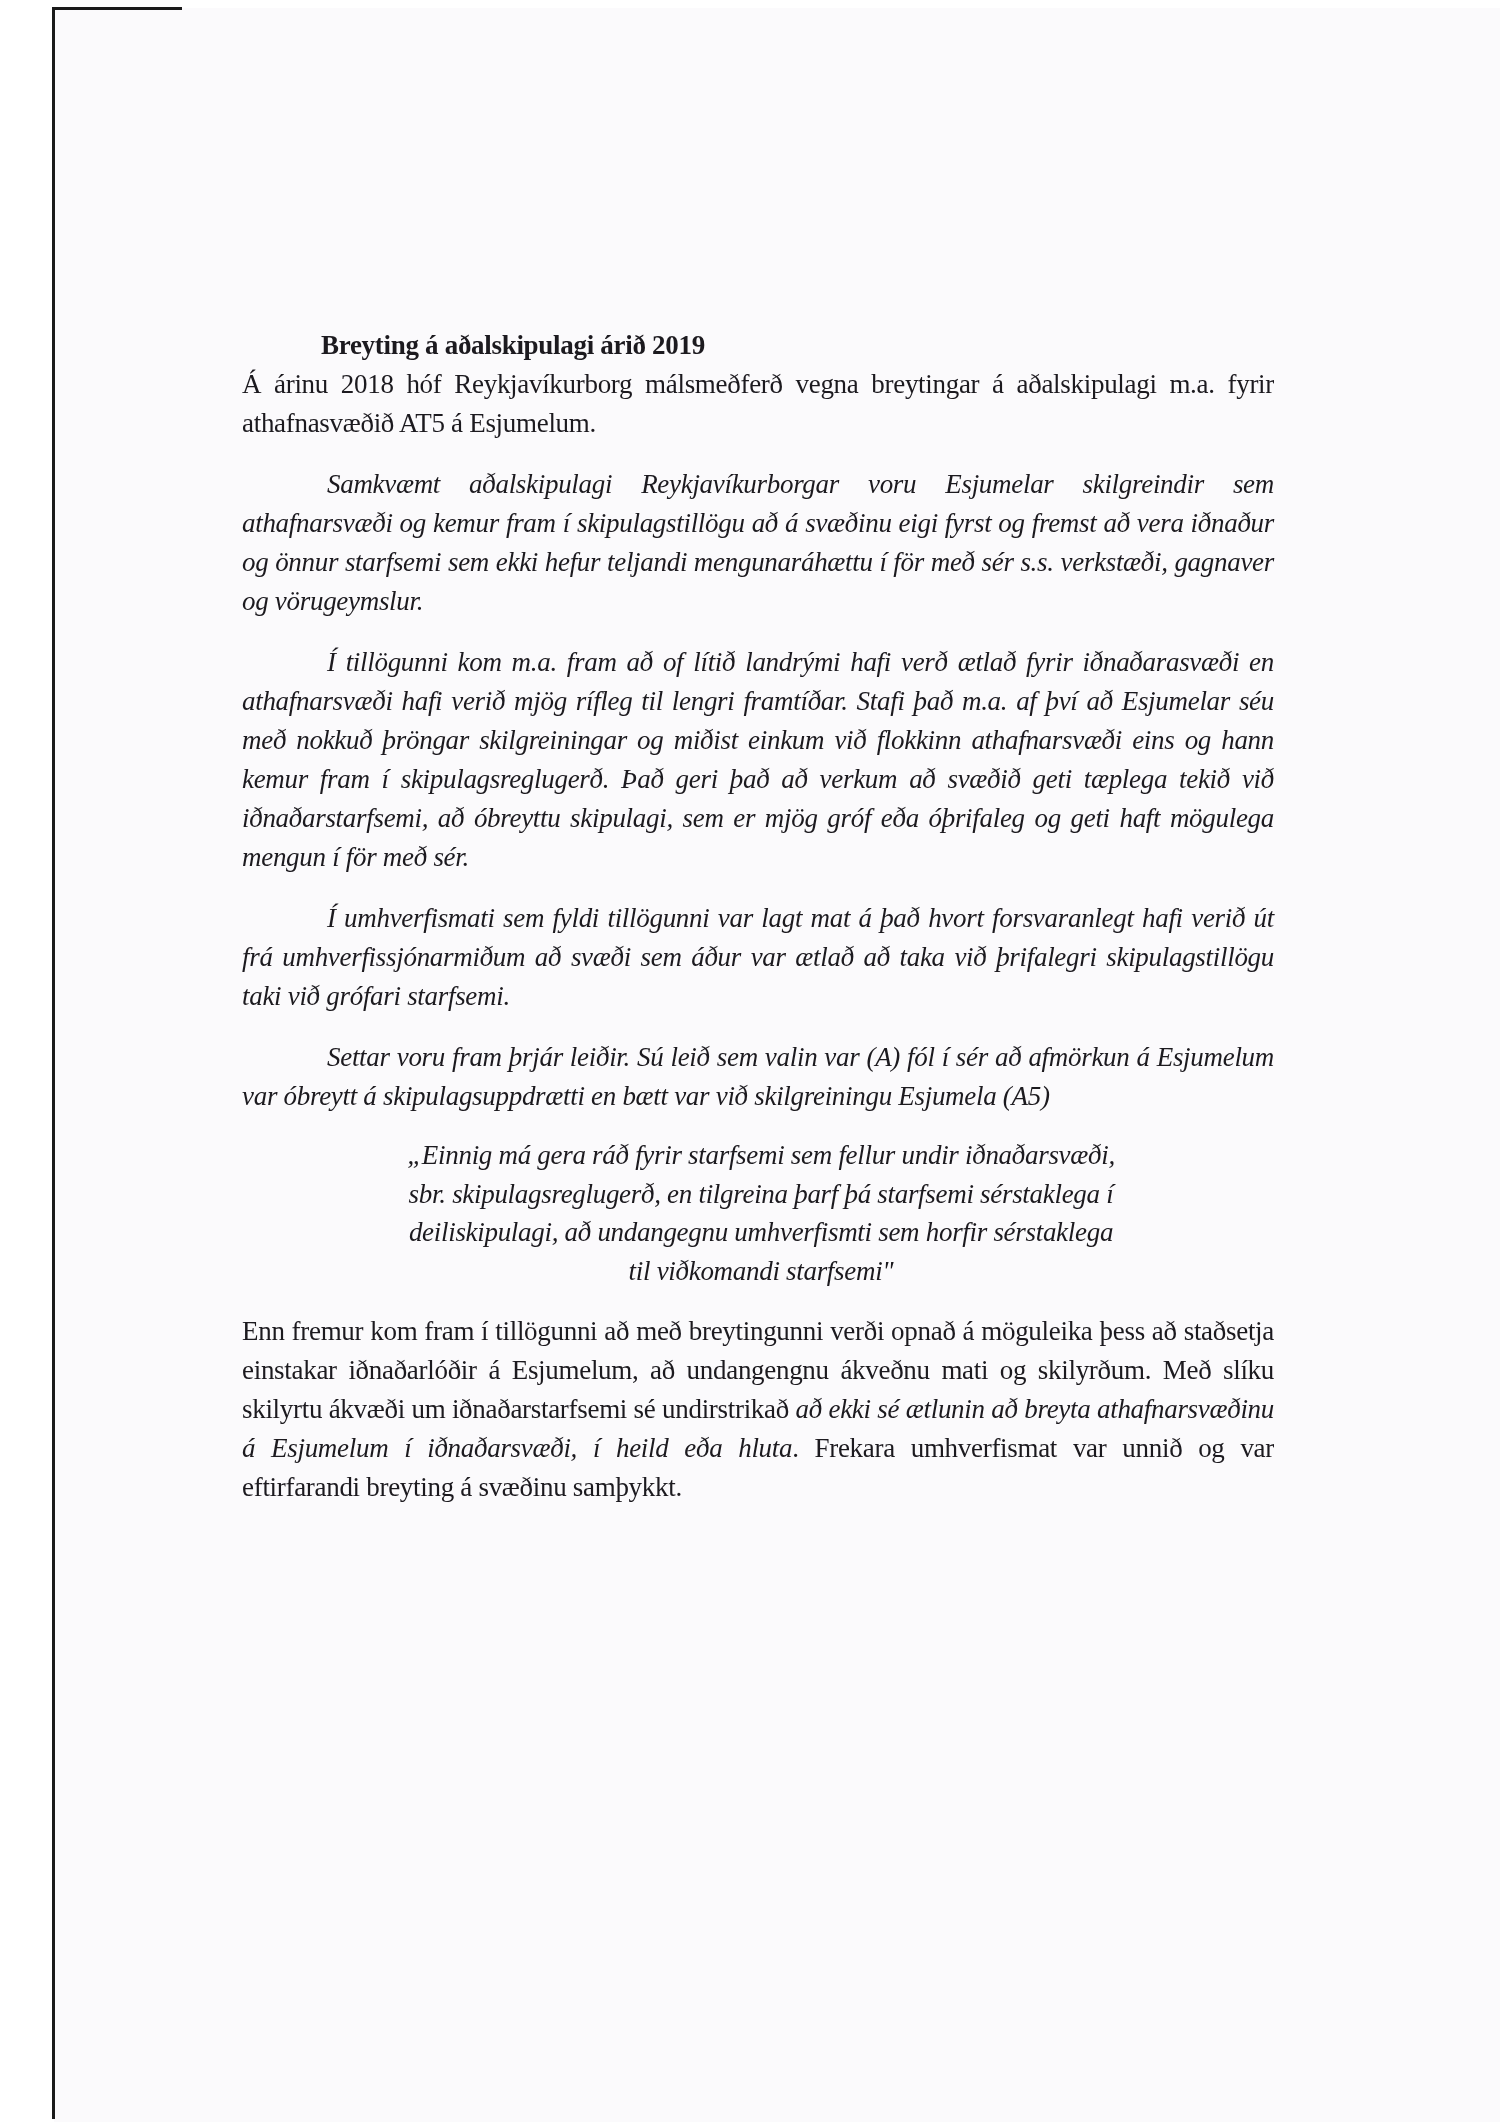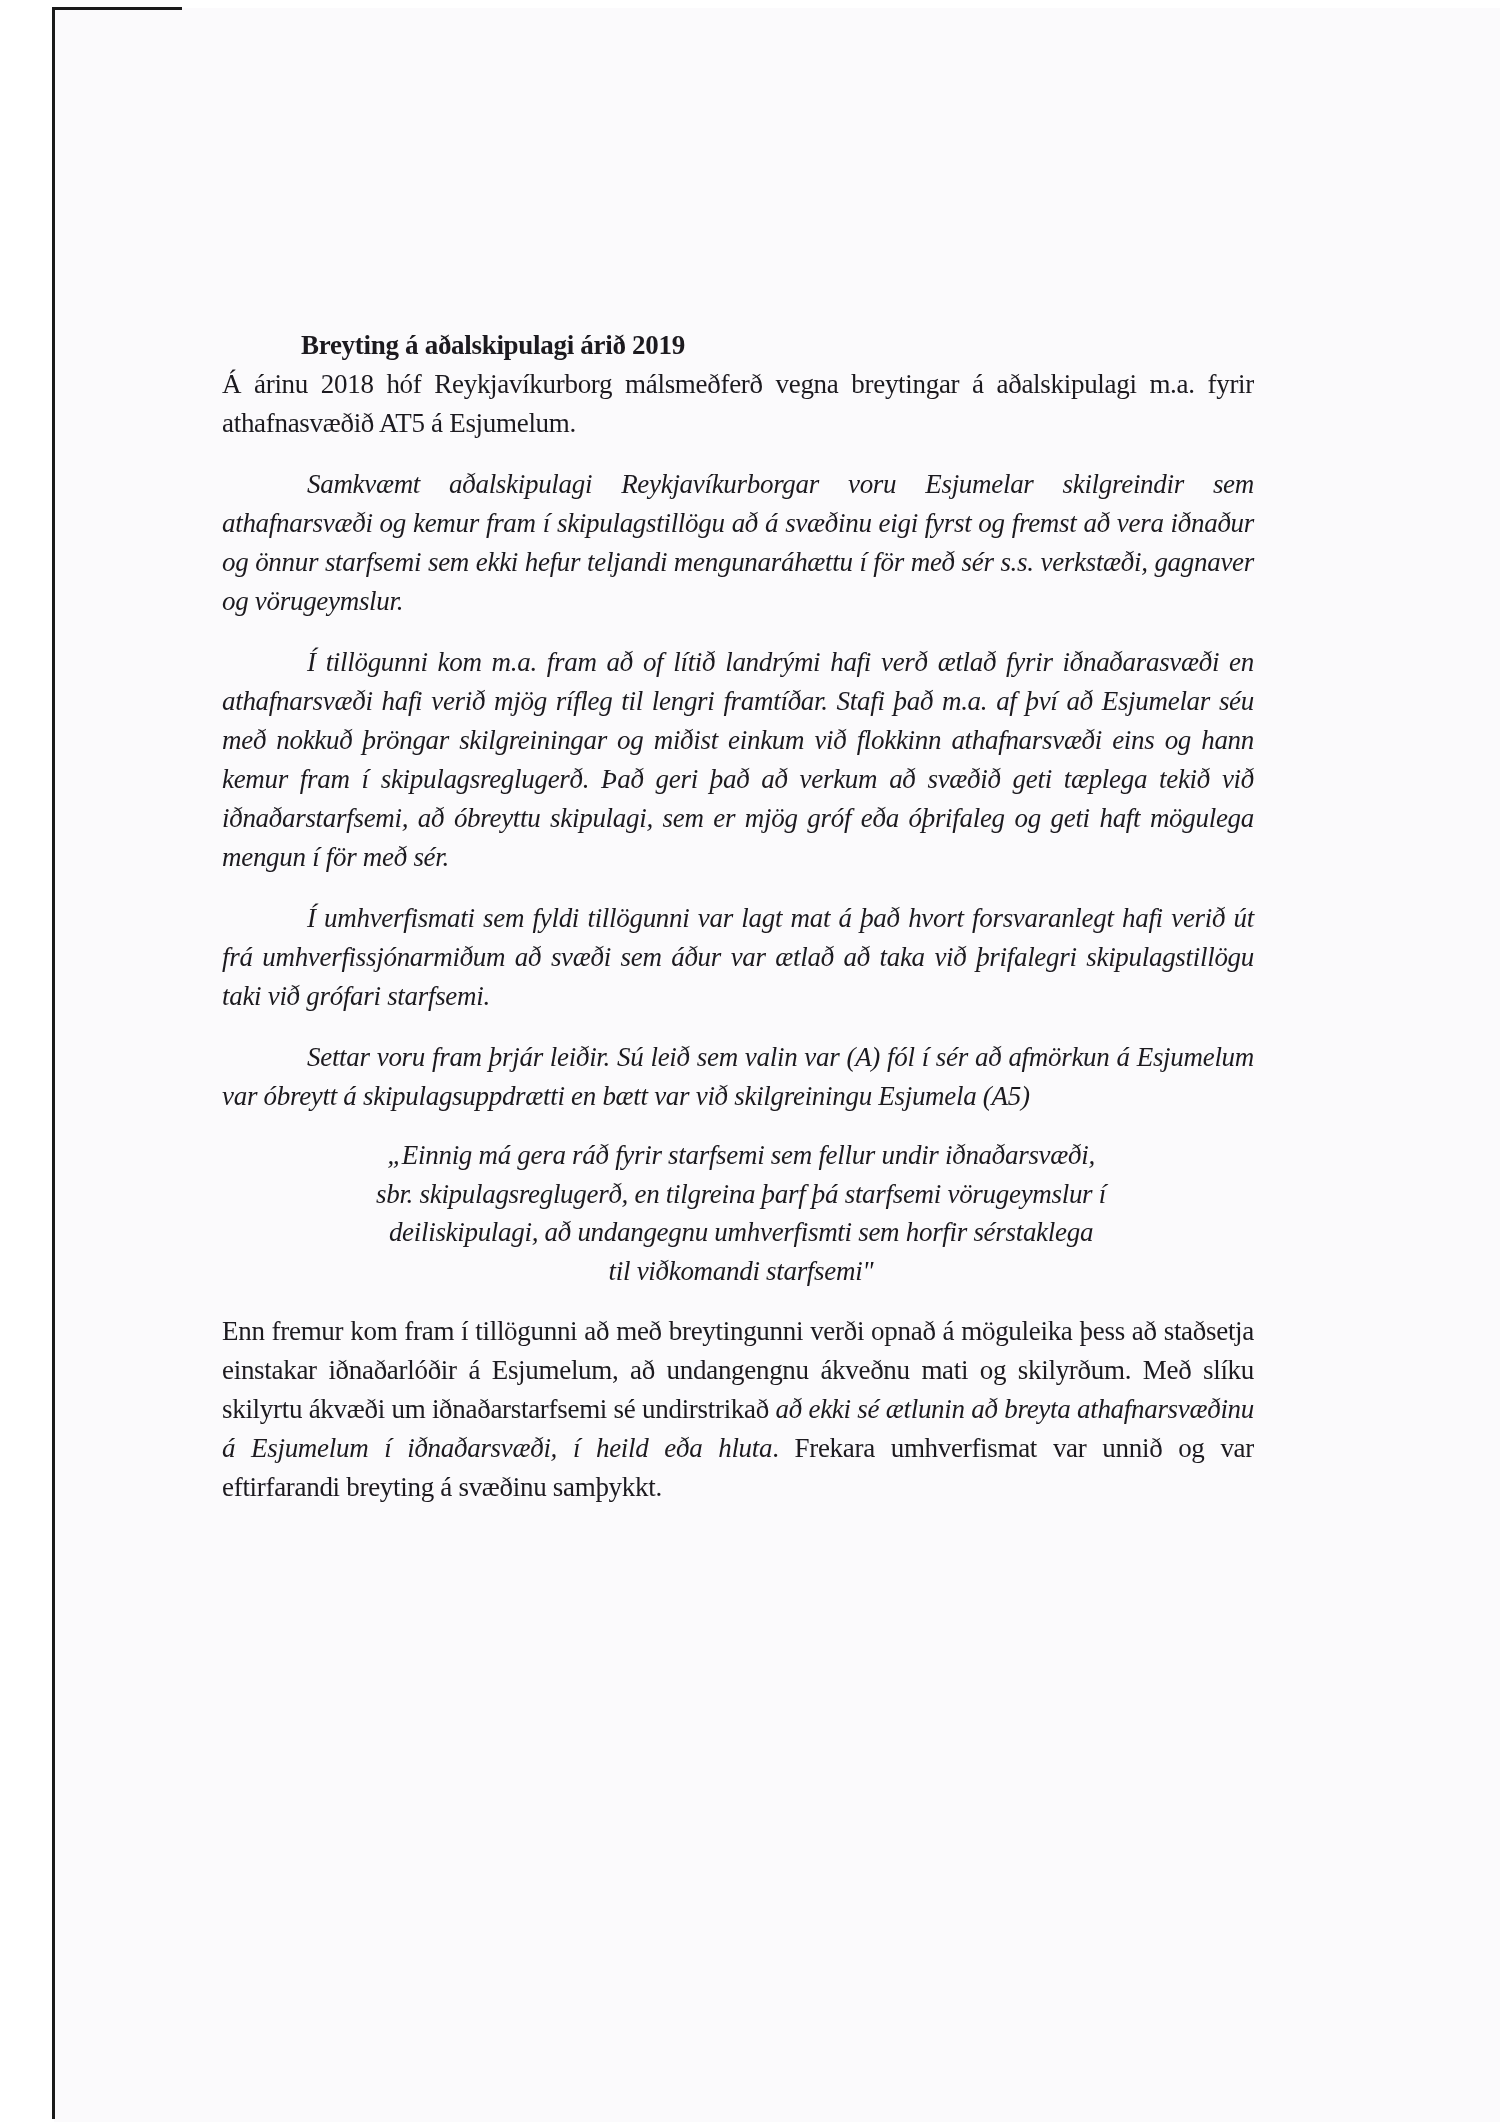--- a/index.html
+++ b/index.html
@@ -34,21 +34,21 @@
     .scan-border-top {
       position: absolute;
       left: 52px;
       top: 7px;
       width: 130px;
       height: 3px;
       background: #1a1a1a;
     }
     .content {
       position: absolute;
-      left: 216px;
+      left: 236px;
       top: 326px;
       width: 1044px;
       font-size: 27px;
       line-height: 39px;
       letter-spacing: -0.3px;
     }
     .title {
       font-weight: bold;
       margin: 0 0 0 85px;
       font-size: 27px;
@@ -103,19 +103,19 @@
 
   <p class="para indent">Í tillögunni kom m.a. fram að of lítið landrými hafi verð ætlað fyrir iðnaðarasvæði en athafnarsvæði hafi verið mjög rífleg til lengri framtíðar. Stafi það m.a. af því að Esjumelar séu með nokkuð þröngar skilgreiningar og miðist einkum við flokkinn athafnarsvæði eins og hann kemur fram í skipulagsreglugerð. Það geri það að verkum að svæðið geti tæplega tekið við iðnaðarstarfsemi, að óbreyttu skipulagi, sem er mjög gróf eða óþrifaleg og geti haft mögulega mengun í för með sér.</p>
 
 
   <p class="para indent">Í umhverfismati sem fyldi tillögunni var lagt mat á það hvort forsvaranlegt hafi verið út frá umhverfissjónarmiðum að svæði sem áður var ætlað að taka við þrifalegri skipulagstillögu taki við grófari starfsemi.</p>
 
   <p class="para indent">Settar voru fram þrjár leiðir. Sú leið sem valin var (A) fól í sér að afmörkun á Esjumelum var óbreytt á skipulagsuppdrætti en bætt var við skilgreiningu Esjumela (A5)</p>
 
   <blockquote class="quote" style="margin-bottom:0;">
     <span class="quote-line">„Einnig má gera ráð fyrir starfsemi sem fellur undir iðnaðarsvæði,</span>
-    <span class="quote-line">sbr. skipulagsreglugerð, en tilgreina þarf þá starfsemi vörugeymslur í</span>
+    <span class="quote-line">sbr. skipulagsreglugerð, en tilgreina þarf þá starfsemi sérstaklega í</span>
     <span class="quote-line">deiliskipulagi, að undangegnu umhverfismti sem horfir sérstaklega</span>
     <span class="quote-line">til viðkomandi starfsemi"</span>
   </blockquote>
 
   <p class="para after-quote"><span>Enn fremur kom fram í tillögunni að með breytingunni verði opnað á möguleika þess að staðsetja einstakar iðnaðarlóðir á Esjumelum, að undangengnu ákveðnu mati og skilyrðum. Með slíku skilyrtu ákvæði um iðnaðarstarfsemi sé undirstrikað </span><em>að ekki sé ætlunin að breyta athafnarsvæðinu á Esjumelum í iðnaðarsvæði, í heild eða hluta</em><span>. Frekara umhverfismat var unnið og var eftirfarandi breyting á svæðinu samþykkt.</span></p>
 </div>
 
 </body></html>

